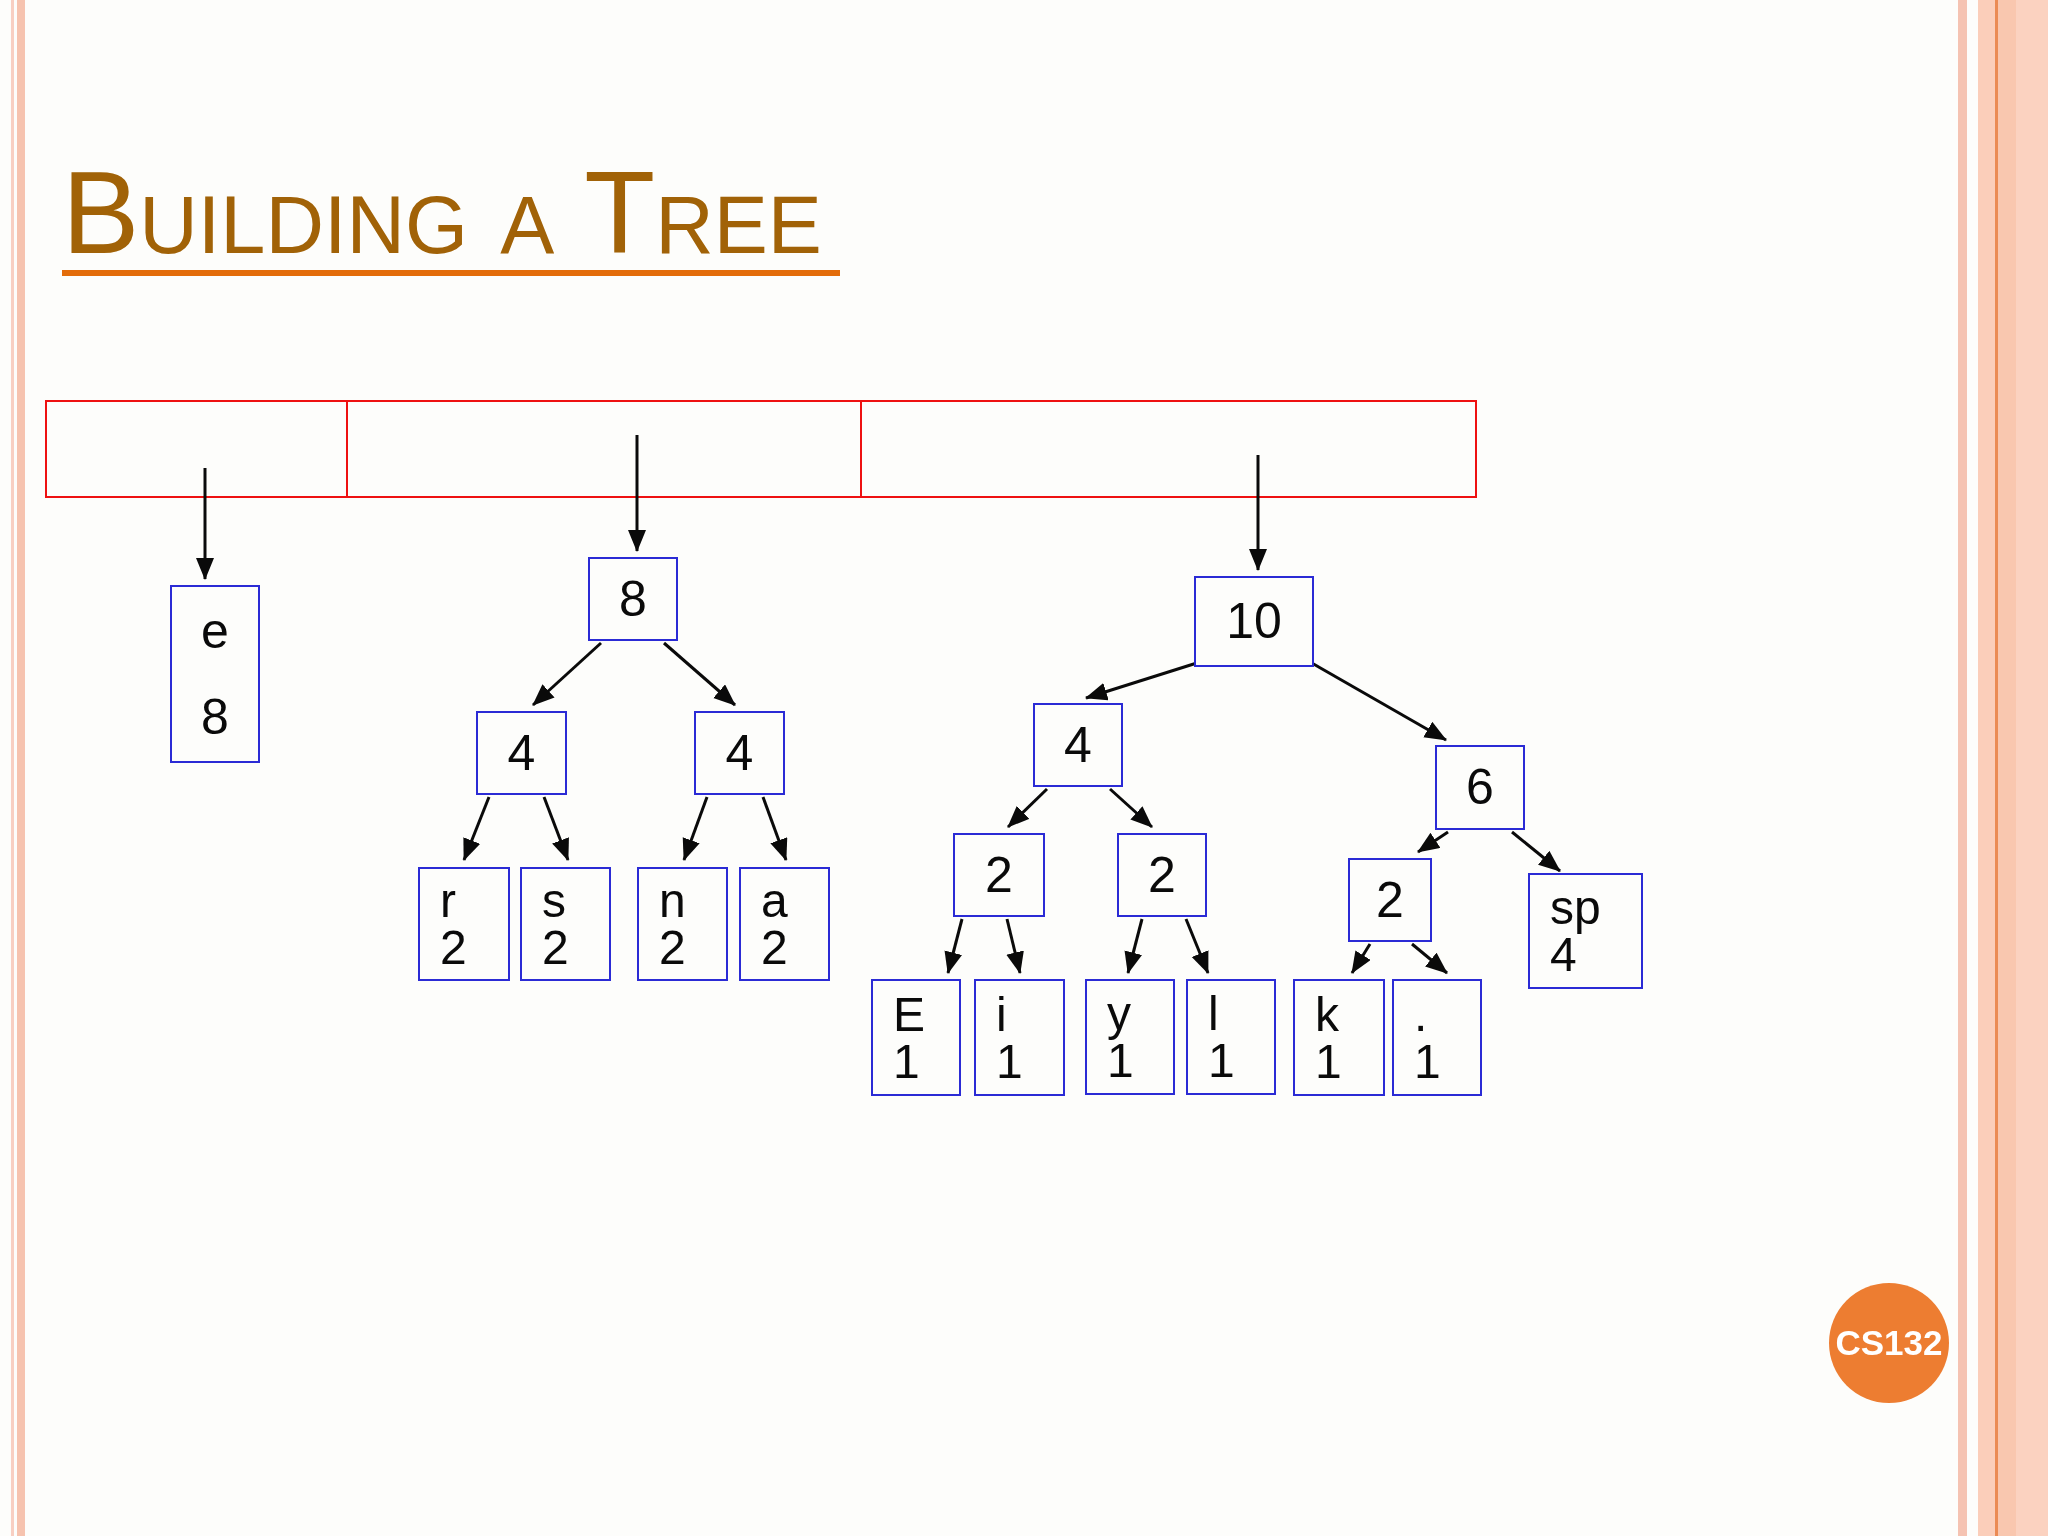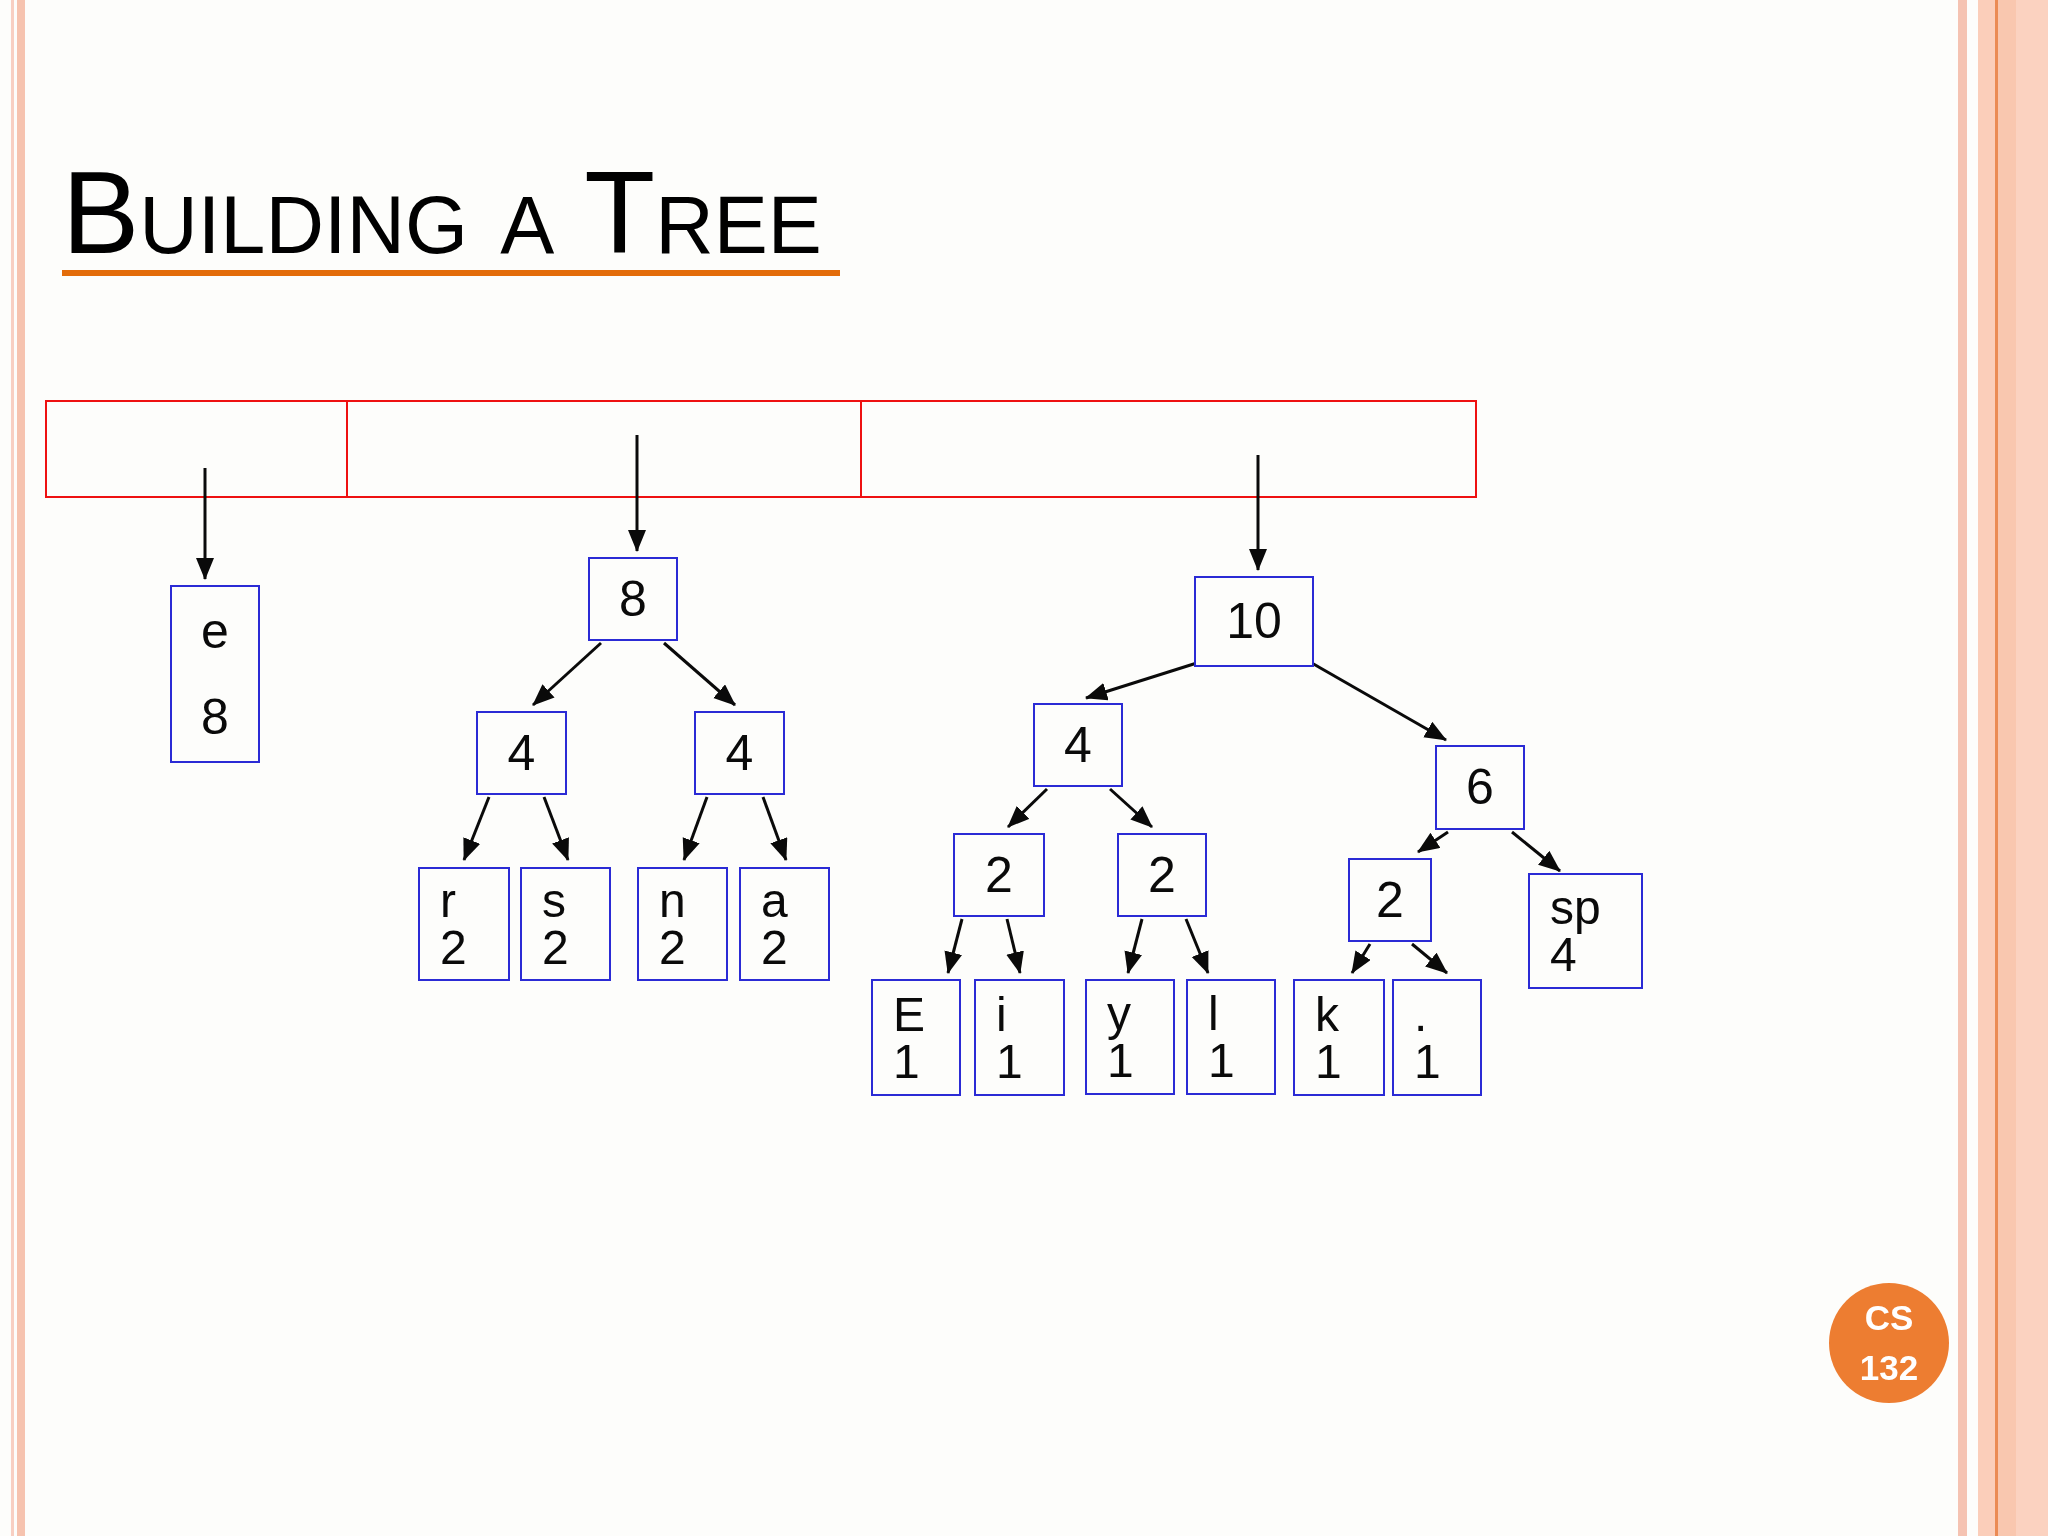--- a/index.html
+++ b/index.html
@@ -13,21 +13,21 @@
   .stripe.l2{left:17px;width:8px;background:#f6c3af;}
   .stripe.r1{left:1958px;width:9px;background:#f5c3b2;}
   .stripe.r2{left:1978px;width:17px;background:#fbceba;}
   .stripe.r3{left:1995px;width:3px;background:#eb8b54;}
   .stripe.r4{left:1998px;width:18px;background:#f9c7af;}
   .stripe.r5{left:2016px;width:32px;background:#fbd2c0;}
   
   .title{
     position:absolute;left:62px;top:158px;margin:0;
     font-size:116px;line-height:0.95;font-weight:normal;
-    font-variant:small-caps;letter-spacing:0px;color:#000000;
+    font-variant:small-caps;letter-spacing:0px;color:#a16207;
     display:inline-block;border-bottom:6px solid #e36c0a;padding:0 18px 2px 0;
   }
   
   .freq-table{
     position:absolute;left:45px;top:400px;width:1432px;height:98px;
     border:2px solid #ee1111;box-sizing:border-box;display:flex;
   }
   .freq-cell{height:100%;box-sizing:border-box;}
   .freq-cell.c1{width:301px;border-right:2px solid #ee1111;}
   .freq-cell.c2{width:514px;border-right:2px solid #ee1111;}
@@ -63,21 +63,21 @@
   .pos-i1 {left:974px; top:979px; width:91px; height:117px;}
   .pos-y1 {left:1085px;top:979px; width:90px; height:116px;}
   .pos-l1 {left:1186px;top:979px; width:90px; height:116px;}
   .pos-k1 {left:1293px;top:979px; width:92px; height:117px;}
   .pos-dot1{left:1392px;top:979px;width:90px; height:117px;}
   .pos-sp4{left:1528px;top:873px; width:115px;height:116px;}
   
   .badge{
     position:absolute;left:1829px;top:1283px;width:120px;height:120px;
     border-radius:50%;background:#ed7d31;color:#ffffff;font-weight:bold;
-    font-size:35px;line-height:50px;display:flex;flex-direction:column;
+    font-size:35px;line-height:50px;display:flex;flex-direction:row;
     align-items:center;justify-content:center;text-align:center;
   }
 </style>
 </head>
 <body>
 
 <div class="slide">
 
   <div class="stripe l1"></div>
   <div class="stripe l2"></div>

